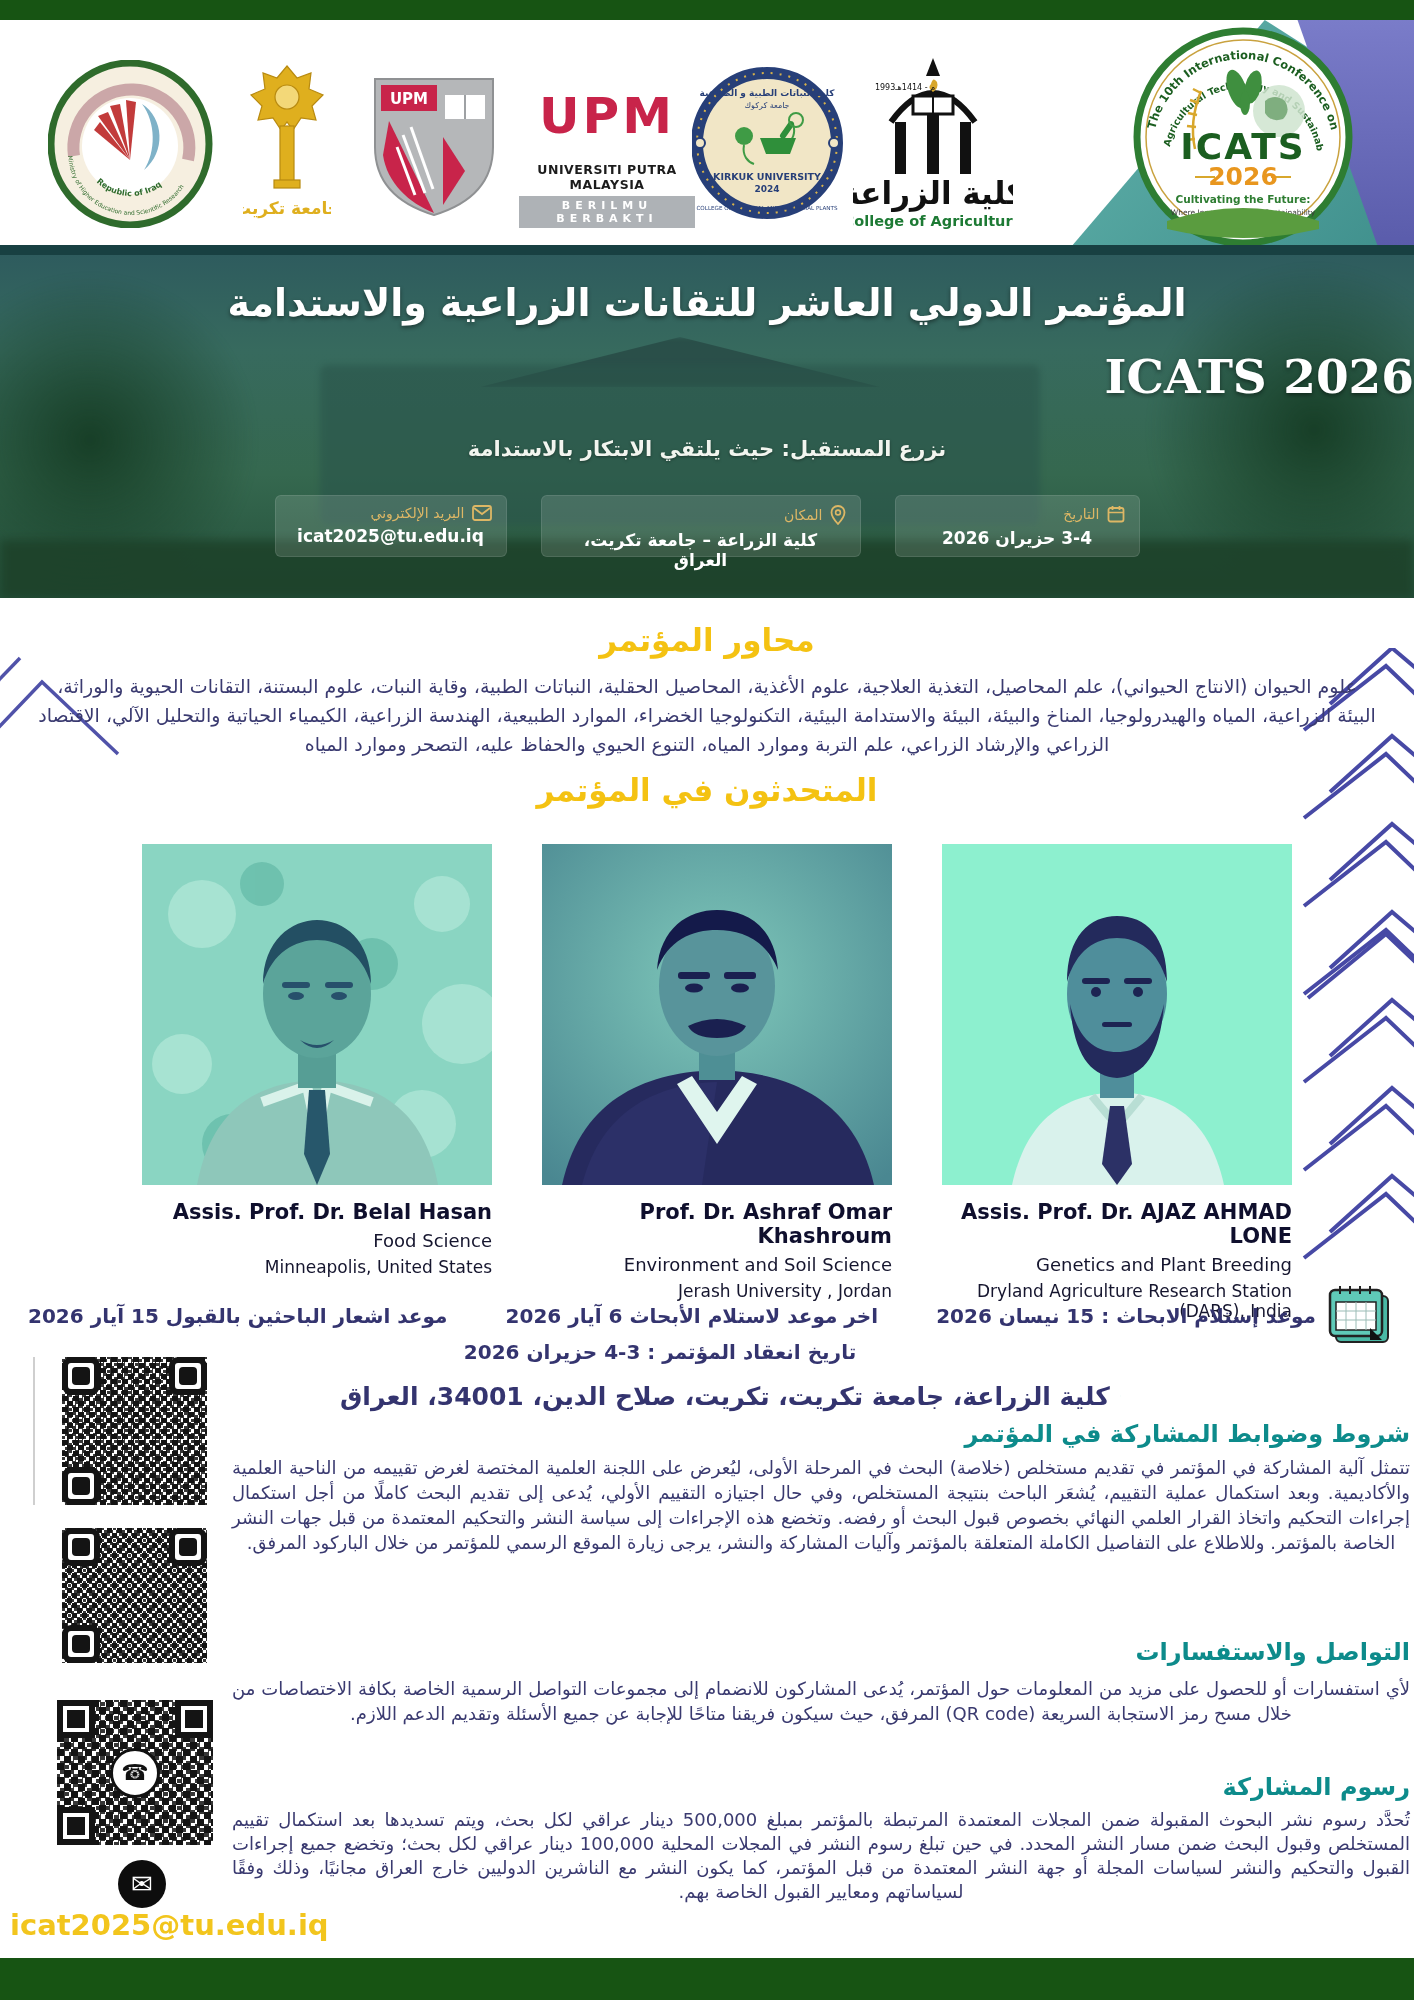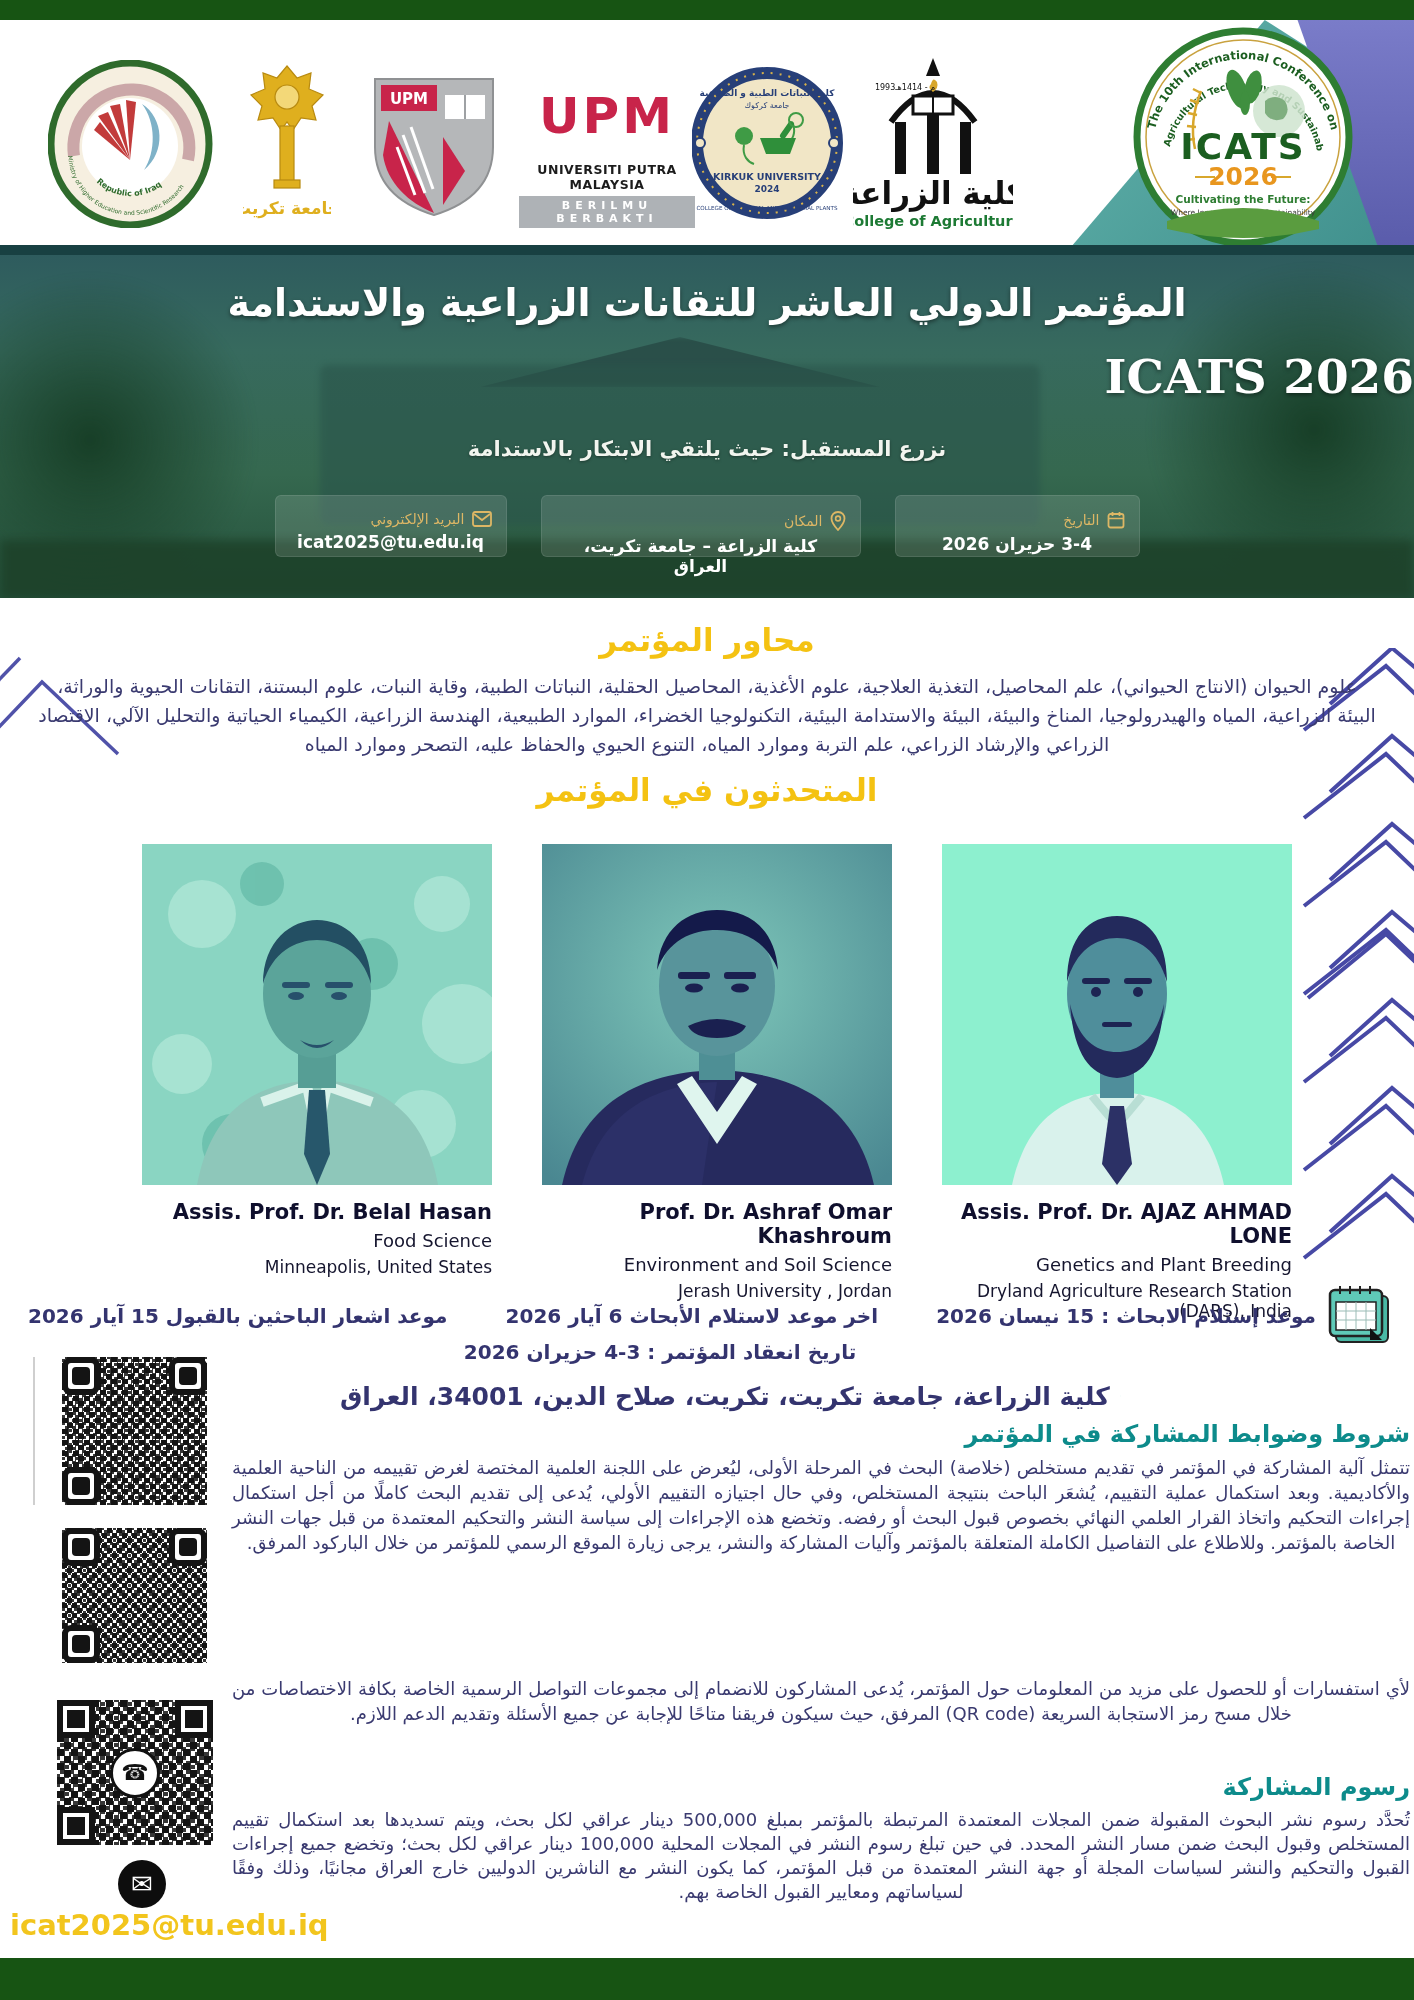--- a/index.html
+++ b/index.html
@@ -30,21 +30,21 @@
           clip-path:polygon(0 100%,50% 0,100% 100%);filter:blur(2px);}
   .b-ground{position:absolute;left:0;bottom:0;width:100%;height:58px;background:#1d4129;opacity:.85;filter:blur(5px);}
   .banner-title-ar{position:absolute;left:0;top:36px;width:100%;text-align:center;color:#fff;
           font-size:38px;font-weight:bold;direction:rtl;text-shadow:0 2px 4px rgba(0,0,0,.45);}
   .banner-title-en{position:absolute;left:0;top:104px;width:100%;text-align:right;color:#fff;
           font-family:"DejaVu Serif",serif;font-size:47px;font-weight:bold;text-shadow:0 2px 4px rgba(0,0,0,.45);}
   .banner-subtitle{position:absolute;left:0;top:192px;width:100%;text-align:center;color:#f2f5ef;
           font-size:21px;font-weight:bold;direction:rtl;text-shadow:0 1px 3px rgba(0,0,0,.4);}
   .cards-row{position:absolute;left:0;top:250px;width:100%;display:flex;justify-content:center;gap:34px;}
   .info-card{height:62px;border-radius:6px;background:rgba(255,255,255,.13);border:1px solid rgba(255,255,255,.10);
-          padding:15px 14px 6px;direction:rtl;box-sizing:border-box;}
+          padding:9px 14px 6px;direction:rtl;box-sizing:border-box;}
   .card-label{display:flex;align-items:center;justify-content:flex-start;gap:7px;color:#ddb765;
           font-size:14px;direction:rtl;}
   .card-value{color:#fff;font-weight:bold;font-size:17px;text-align:center;margin-top:5px;direction:rtl;}
   .gold-ic{flex:0 0 auto;}
 
   
   .h-gold{width:100%;text-align:center;color:#f4c212;font-size:31px;font-weight:bold;direction:rtl;}
   .topics-body{left:35px;top:672px;width:1344px;direction:rtl;text-align:center;color:#3a3a70;
           font-size:19px;line-height:29px;z-index:2;}
   .h-teal{color:#0d8b8b;font-size:24px;font-weight:bold;direction:rtl;text-align:right;}
@@ -450,20 +450,21 @@
     <svg width="48" height="72" viewBox="0 0 48 72">
       <path d="M24,2 C11,2 3,12 3,25 C3,42 24,68 24,68 C24,68 45,42 45,25 C45,12 37,2 24,2 Z" fill="#5fcab8" stroke="#555" stroke-width="2"></path>
       <circle cx="24" cy="23" r="8.5" fill="#fff"></circle>
     </svg>
     <span class="address-text">كلية الزراعة، جامعة تكريت، تكريت، صلاح الدين، 34001، العراق</span>
   </div>
 
   <div class="abs h-teal" style="left:232px;top:1420px;width:1178px">شروط وضوابط المشاركة في المؤتمر</div>
   <div class="abs para" style="left:232px;top:1455px;width:1178px">تتمثل آلية المشاركة في المؤتمر في تقديم مستخلص (خلاصة) البحث في المرحلة الأولى، ليُعرض على اللجنة العلمية المختصة لغرض تقييمه من الناحية العلمية والأكاديمية. وبعد استكمال عملية التقييم، يُشعَر الباحث بنتيجة المستخلص، وفي حال اجتيازه التقييم الأولي، يُدعى إلى تقديم البحث كاملًا من أجل استكمال إجراءات التحكيم واتخاذ القرار العلمي النهائي بخصوص قبول البحث أو رفضه. وتخضع هذه الإجراءات إلى سياسة النشر والتحكيم المعتمدة من قبل جهات النشر الخاصة بالمؤتمر. وللاطلاع على التفاصيل الكاملة المتعلقة بالمؤتمر وآليات المشاركة والنشر، يرجى زيارة الموقع الرسمي للمؤتمر من خلال الباركود المرفق.</div>
 
+  <div class="abs h-teal" style="left:232px;top:1638px;width:1178px">التواصل والاستفسارات</div>
   <div class="abs para" style="left:232px;top:1676px;width:1178px">لأي استفسارات أو للحصول على مزيد من المعلومات حول المؤتمر، يُدعى المشاركون للانضمام إلى مجموعات التواصل الرسمية الخاصة بكافة الاختصاصات من خلال مسح رمز الاستجابة السريعة (QR code) المرفق، حيث سيكون فريقنا متاحًا للإجابة عن جميع الأسئلة وتقديم الدعم اللازم.</div>
 
   <div class="abs h-teal" style="left:232px;top:1773px;width:1178px">رسوم المشاركة</div>
   <div class="abs para" style="left:232px;top:1808px;width:1178px;line-height:24px">تُحدَّد رسوم نشر البحوث المقبولة ضمن المجلات المعتمدة المرتبطة بالمؤتمر بمبلغ 500,000 دينار عراقي لكل بحث، ويتم تسديدها بعد استكمال تقييم المستخلص وقبول البحث ضمن مسار النشر المحدد. في حين تبلغ رسوم النشر في المجلات المحلية 100,000 دينار عراقي لكل بحث؛ وتخضع جميع إجراءات القبول والتحكيم والنشر لسياسات المجلة أو جهة النشر المعتمدة من قبل المؤتمر، كما يكون النشر مع الناشرين الدوليين خارج العراق مجانيًا، وذلك وفقًا لسياساتهم ومعايير القبول الخاصة بهم.</div>
 
   <div class="abs vline"></div>
   <div class="qr" style="left:62px;top:1357px;width:145px;height:148px">
     <div class="f tl"></div>
     <div class="f tr"></div>
     <div class="f bl"></div>

